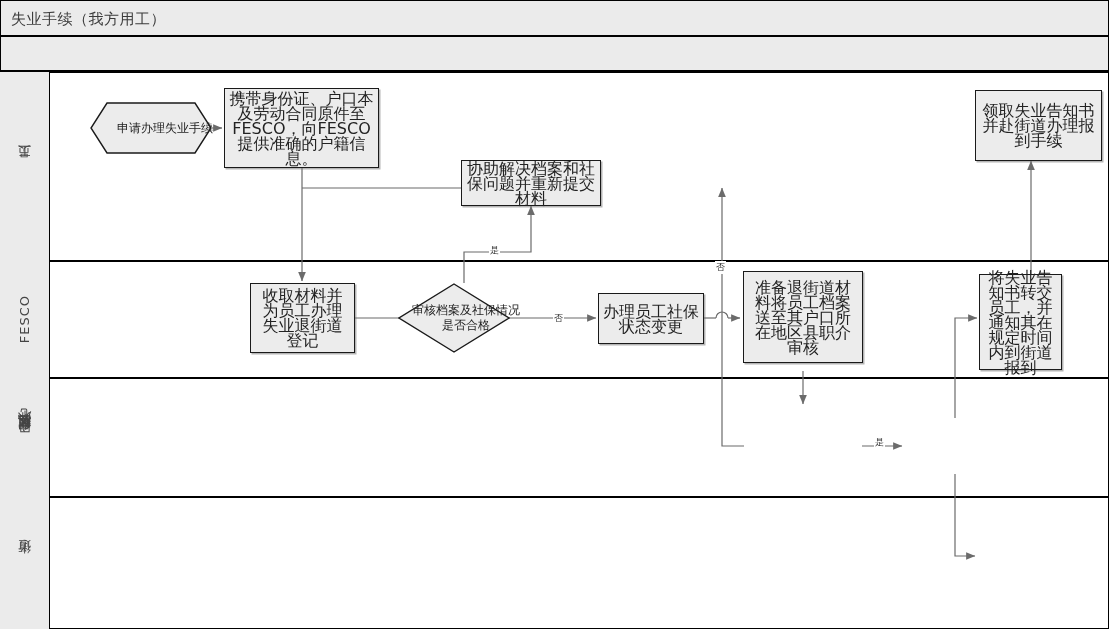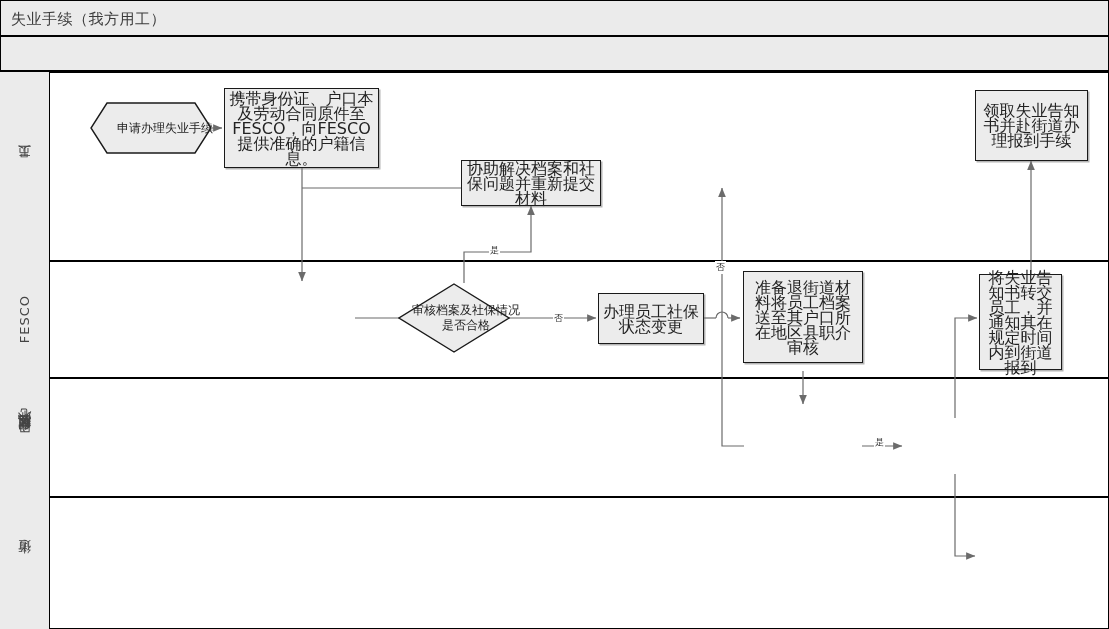--- a/index.html
+++ b/index.html
@@ -120,24 +120,27 @@
   </div>
 
   <div class="node proc" style="left:224px;top:88px;width:155px;height:80px;">
     <div class="node-txt">携带身份证、户口本及劳动合同原件至FESCO，向FESCO提供准确的户籍信息。</div>
   </div>
 
   <div class="node proc" style="left:461px;top:160px;width:140px;height:46px;">
     <div class="node-txt">协助解决档案和社保问题并重新提交材料</div>
   </div>
 
-  <div class="node proc" style="left:975px;top:90px;width:113px;height:71px;">
+  <div class="node proc" style="left:975px;top:90px;width:127px;height:71px;">
     <div class="node-txt">领取失业告知书并赴街道办理报到手续</div>
   </div>
 
+  <div class="node proc" style="left:250px;top:283px;width:105px;height:70px;">
+    <div class="node-txt">收取材料并为员工办理失业退街道登记</div>
+  </div>
 
   <div class="shapewrap" style="left:398px;top:283px;width:112px;height:70px;">
     <svg width="112" height="70" viewBox="0 0 112 70">
       <polygon points="56,1 111,35 56,69 1,35" fill="#ececec" stroke="#1a1a1a" stroke-width="1.4"></polygon>
     </svg>
     <div class="node-txt" style="padding:0 12px;">审核档案及社保情况是否合格</div>
   </div>
 
   <div class="node proc" style="left:598px;top:293px;width:106px;height:51px;">
     <div class="node-txt">办理员工社保状态变更</div>

